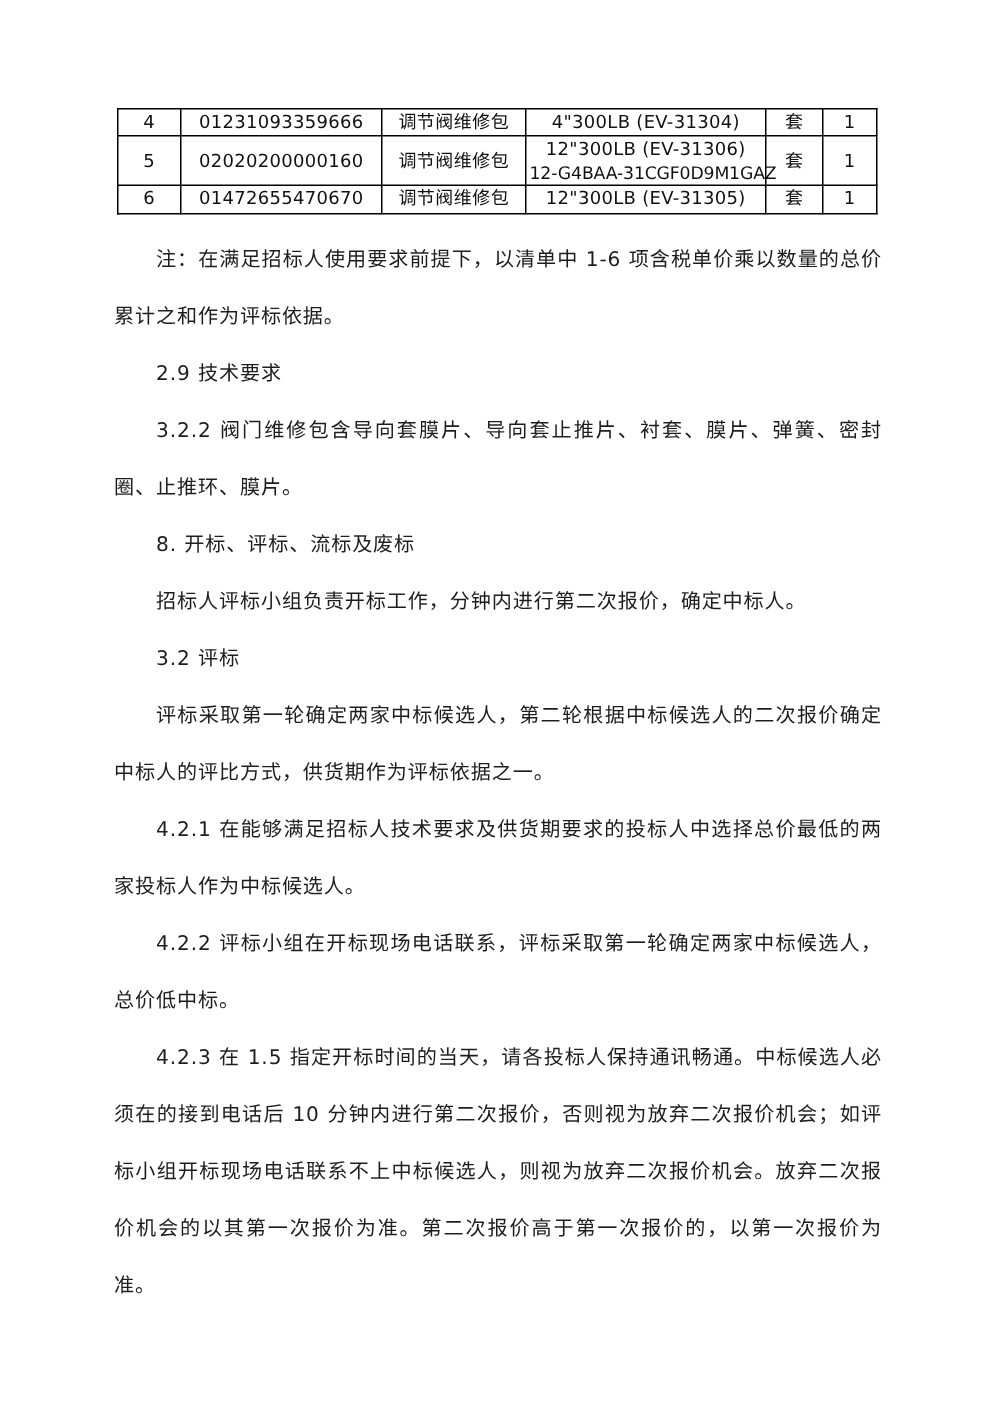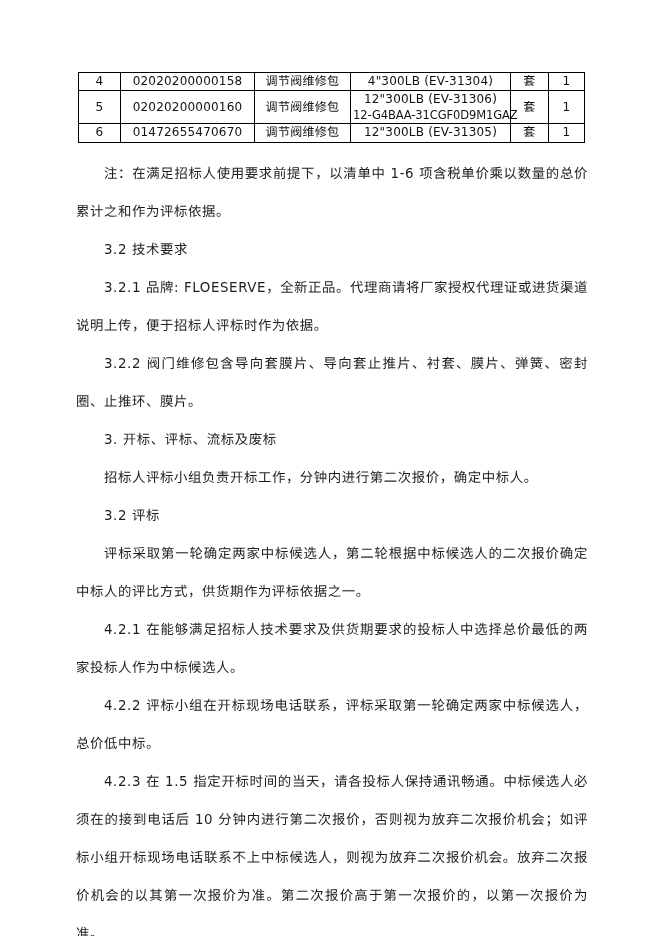--- a/index.html
+++ b/index.html
@@ -100,21 +100,21 @@
         <col class="c-no">
           <col class="c-code">
           <col class="c-name">
         <col class="c-spec">
           <col class="c-unit">
           <col class="c-qty">
       </colgroup>
       <tbody>
         <tr>
           <td class="cell-num">4</td>
-          <td class="cell-num">02020200000158</td>
+          <td class="cell-num">01231093359666</td>
           <td class="cell-cn">调节阀维修包</td>
           <td class="cell-num">4"300LB (EV-31304)</td>
           <td class="cell-cn">套</td>
           <td class="cell-num">1</td>
         </tr>
         <tr class="row-tall">
           <td class="cell-num">5</td>
           <td class="cell-num">02020200000160</td>
           <td class="cell-cn">调节阀维修包</td>
           <td class="cell-num">
@@ -133,24 +133,23 @@
           <td class="cell-num">12"300LB (EV-31305)</td>
           <td class="cell-cn">套</td>
           <td class="cell-num">1</td>
         </tr>
       </tbody>
     </table>
   </div>
 
   <div class="body-text">
     <p class="para indent">注：在满足招标人使用要求前提下，以清单中 1-6 项含税单价乘以数量的总价累计之和作为评标依据。</p>
-    <p class="para heading">3.2  技术要求</p>
-    <p class="para indent">3.2.1 品牌: FLOESERVE，全新正品。代理商请将厂家授权代理证或进货渠道说明上传，便于招标人评标时作为依据。</p>
+    <p class="para heading">2.9  技术要求</p>
     <p class="para indent">3.2.2 阀门维修包含导向套膜片、导向套止推片、衬套、膜片、弹簧、密封圈、止推环、膜片。</p>
-    <p class="para heading">3.  开标、评标、流标及废标</p>
+    <p class="para heading">8.  开标、评标、流标及废标</p>
     <p class="para indent">招标人评标小组负责开标工作，分钟内进行第二次报价，确定中标人。</p>
     <p class="para heading">3.2  评标</p>
     <p class="para indent">评标采取第一轮确定两家中标候选人，第二轮根据中标候选人的二次报价确定中标人的评比方式，供货期作为评标依据之一。</p>
     <p class="para indent">4.2.1  在能够满足招标人技术要求及供货期要求的投标人中选择总价最低的两家投标人作为中标候选人。</p>
     <p class="para indent">4.2.2  评标小组在开标现场电话联系，评标采取第一轮确定两家中标候选人，总价低中标。</p>
     <p class="para indent">4.2.3  在 1.5 指定开标时间的当天，请各投标人保持通讯畅通。中标候选人必须在的接到电话后 10 分钟内进行第二次报价，否则视为放弃二次报价机会；如评标小组开标现场电话联系不上中标候选人，则视为放弃二次报价机会。放弃二次报价机会的以其第一次报价为准。第二次报价高于第一次报价的，以第一次报价为准。</p>
 
   </div>
 
 </div>

